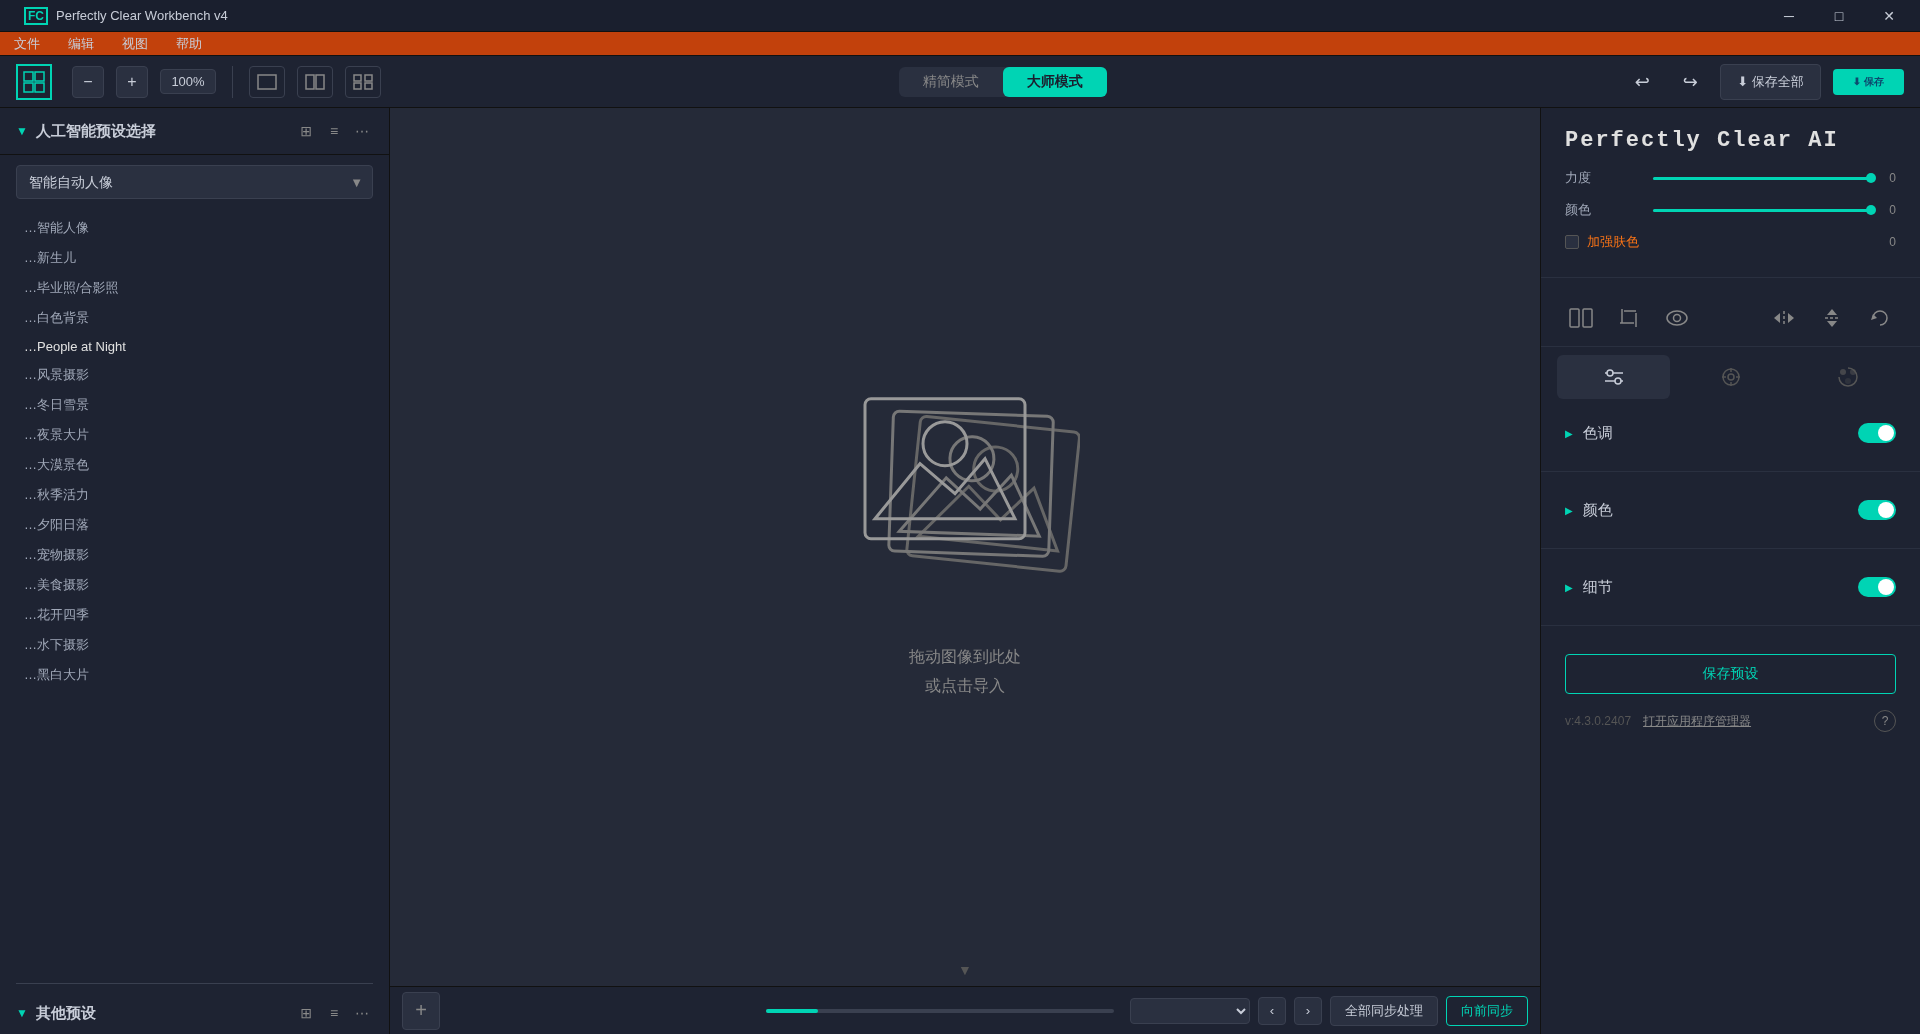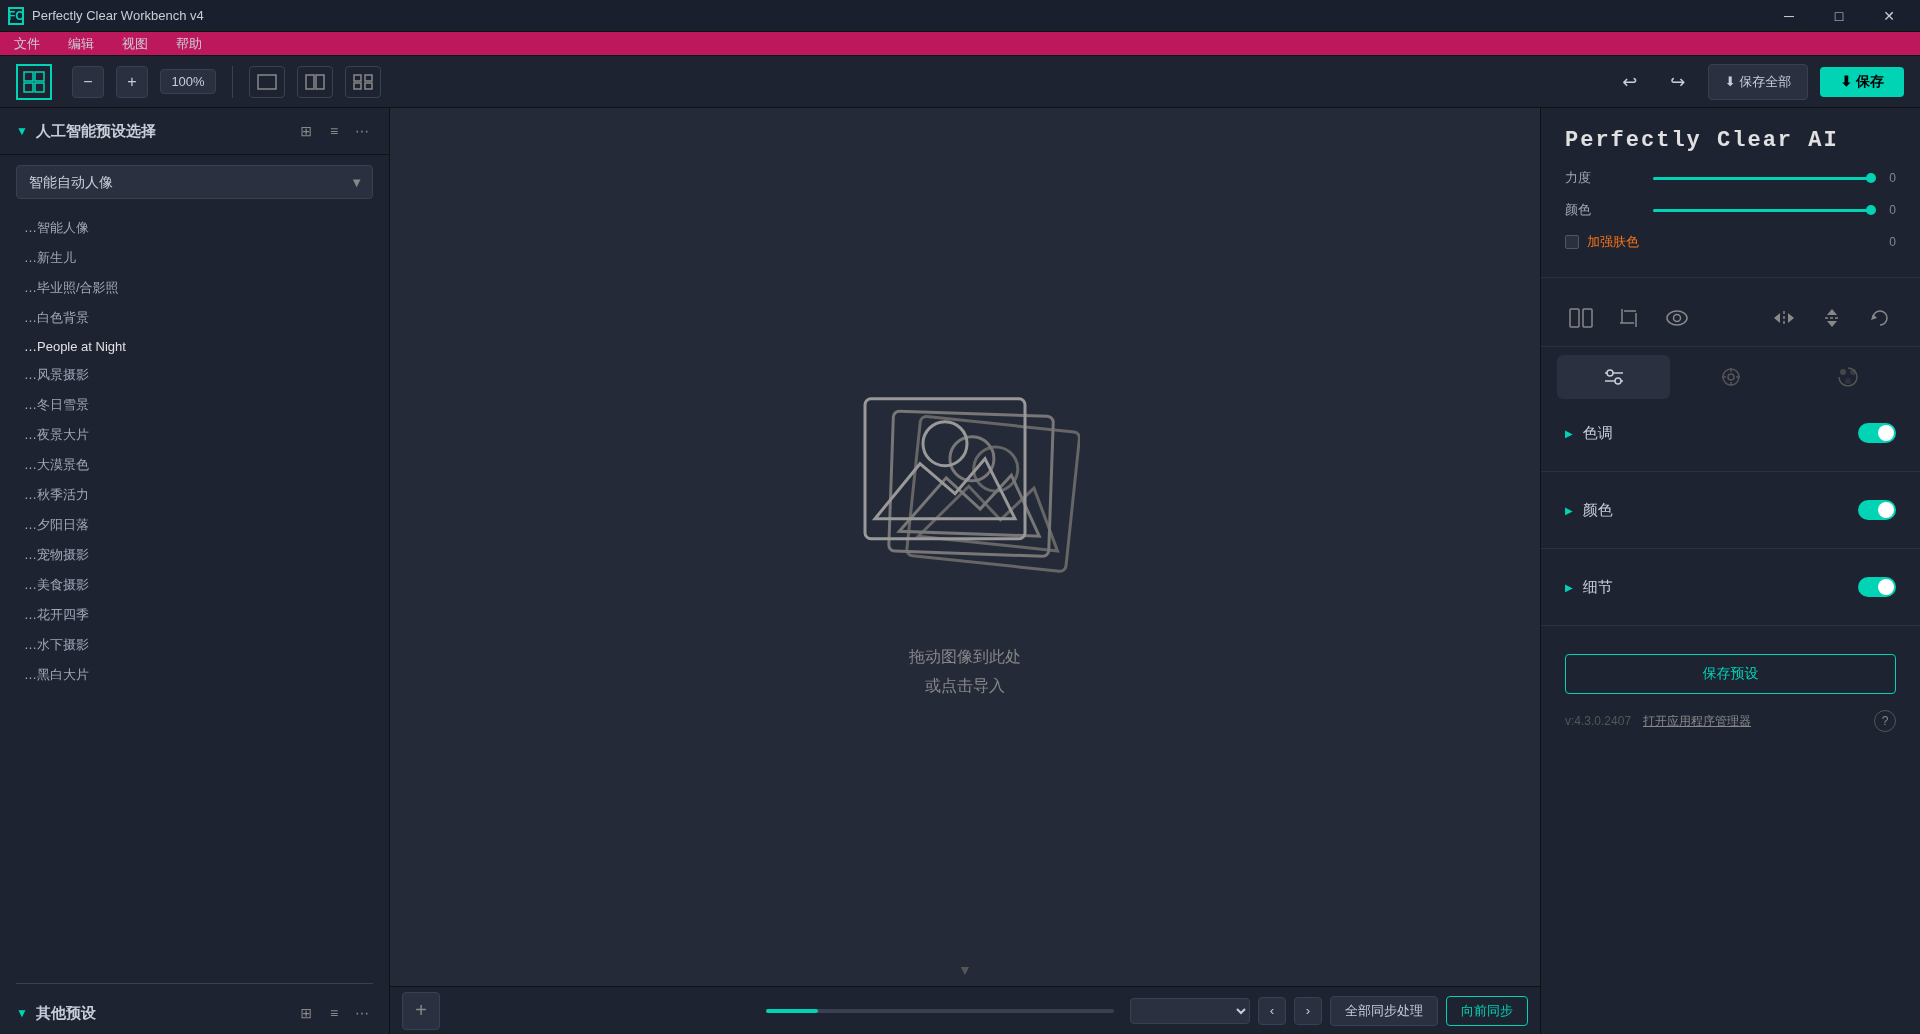--- a/index.html
+++ b/index.html
@@ -22,26 +22,27 @@
       justify-content: space-between;
       padding: 0 8px;
       border-bottom: 1px solid #111;
     }
     .title-bar-left {
       display: flex;
       align-items: center;
       gap: 8px;
     }
     .title-bar-logo {
-      width: 16px;
+      width: 24px;
       height: 18px;
       border: 2px solid #00d4b4;
       display: flex;
       align-items: center;
       justify-content: center;
+      margin-left: 16px;
     }
     .title-bar-logo span {
       color: #00d4b4;
       font-size: 10px;
       font-weight: bold;
     }
     .title-bar-title {
       color: #c8cdd8;
       font-size: 13px;
     }
@@ -57,21 +58,21 @@
       color: #c8cdd8;
       font-size: 14px;
       cursor: pointer;
       display: flex;
       align-items: center;
       justify-content: center;
     }
 
     
     .menu-bar {
-      background: #be185d;
+      background: #c2410c;
       height: 24px;
       display: flex;
       align-items: center;
       padding: 0 8px;
       gap: 16px;
       border-bottom: 1px solid #111;
     }
     .menu-item {
       color: #c8cdd8;
       font-size: 13px;
@@ -190,24 +191,24 @@
       cursor: pointer;
       font-size: 13px;
       display: flex;
       align-items: center;
       gap: 6px;
     }
     .save-btn {
       background: #00d4b4;
       border: none;
       border-radius: 4px;
-      color: #000000;
+      color: #0c4a6e;
       padding: 6px 20px;
       cursor: pointer;
-      font-size: 14px;
+      font-size: 10px;
       font-weight: bold;
       display: flex;
       align-items: center;
       gap: 6px;
       text-align: center;
     }
 
     
     .main-layout {
       display: flex;
@@ -714,20 +715,26 @@
   </button>
   <button class="view-btn">
     <svg width="20" height="16" viewBox="0 0 20 16">
       <rect x="1" y="1" width="7" height="6" fill="none" stroke="#888" stroke-width="1.5"></rect>
       <rect x="12" y="1" width="7" height="6" fill="none" stroke="#888" stroke-width="1.5"></rect>
       <rect x="1" y="9" width="7" height="6" fill="none" stroke="#888" stroke-width="1.5"></rect>
       <rect x="12" y="9" width="7" height="6" fill="none" stroke="#888" stroke-width="1.5"></rect>
     </svg>
   </button>
 
+  <div style="flex:1; display:flex; justify-content:center;">
+    <div class="mode-switcher">
+      <button class="mode-btn inactive">精简模式</button>
+      <button class="mode-btn active">大师模式</button>
+    </div>
+  </div>
 
   <div class="toolbar-right">
     <button class="undo-btn">↩</button>
     <button class="undo-btn">↪</button>
     <button class="save-all-btn">⬇ 保存全部</button>
     <button class="save-btn">⬇ 保存</button>
   </div>
 </div>
 
 <div class="main-layout">

